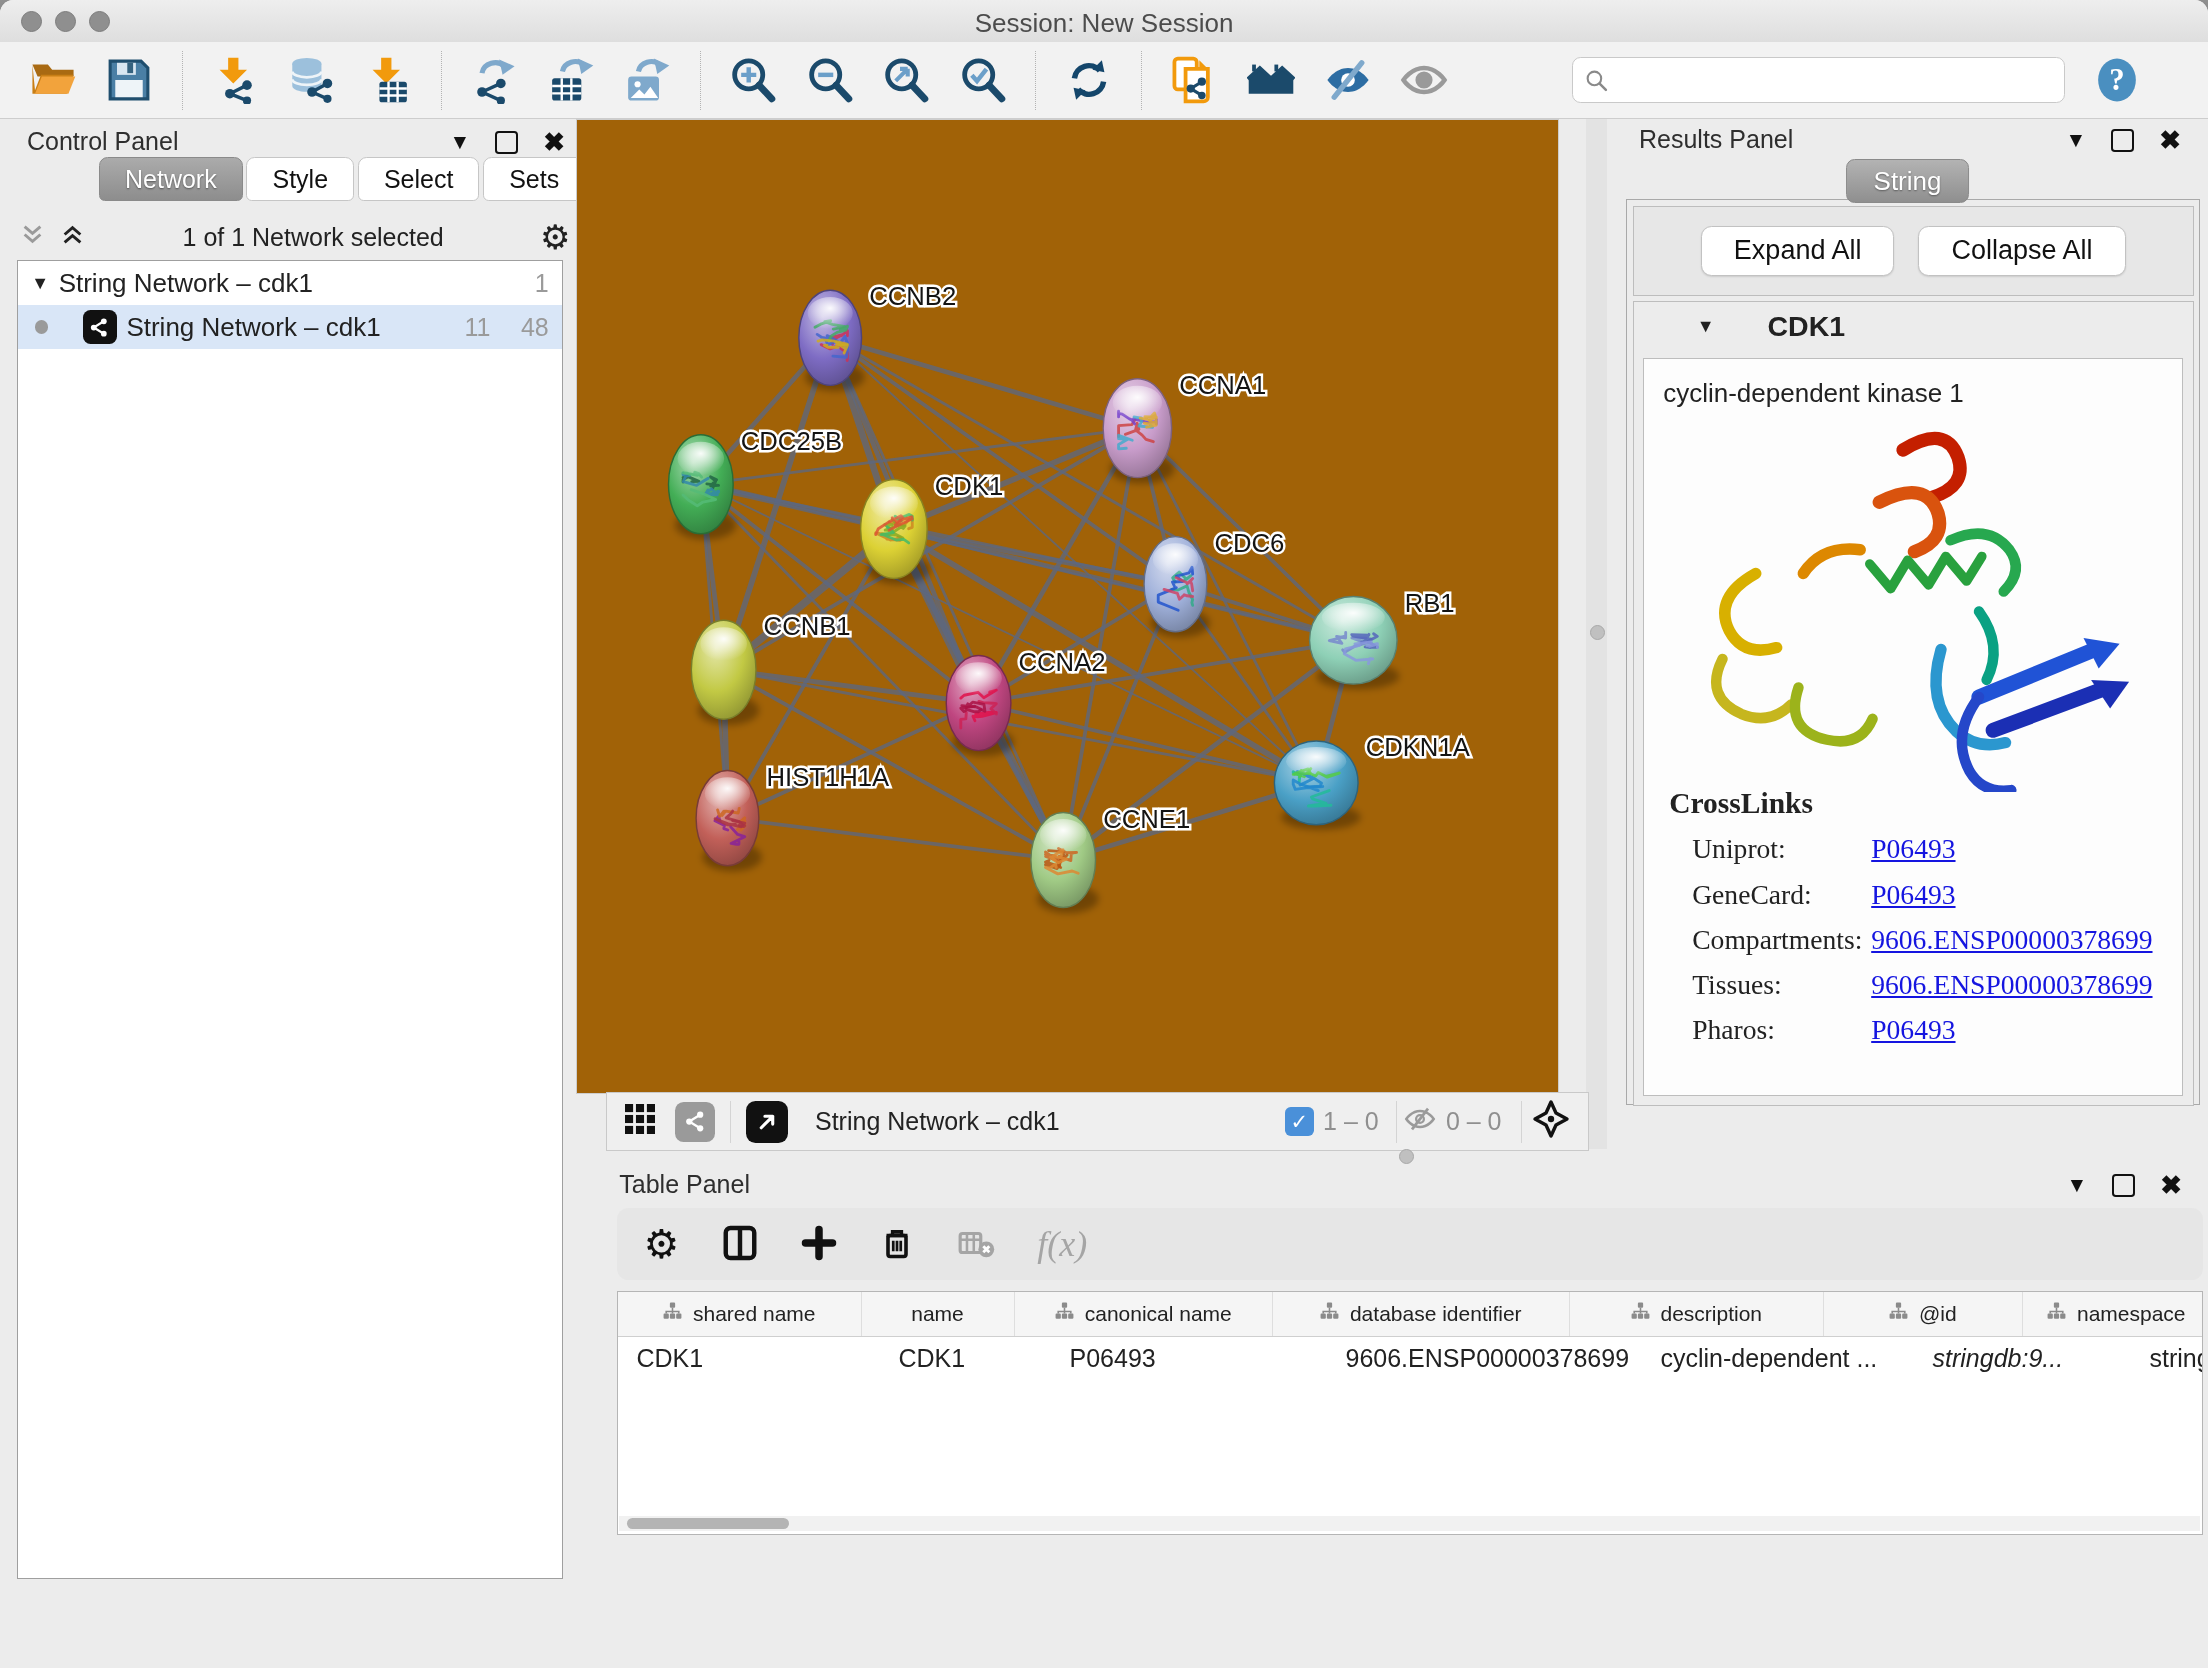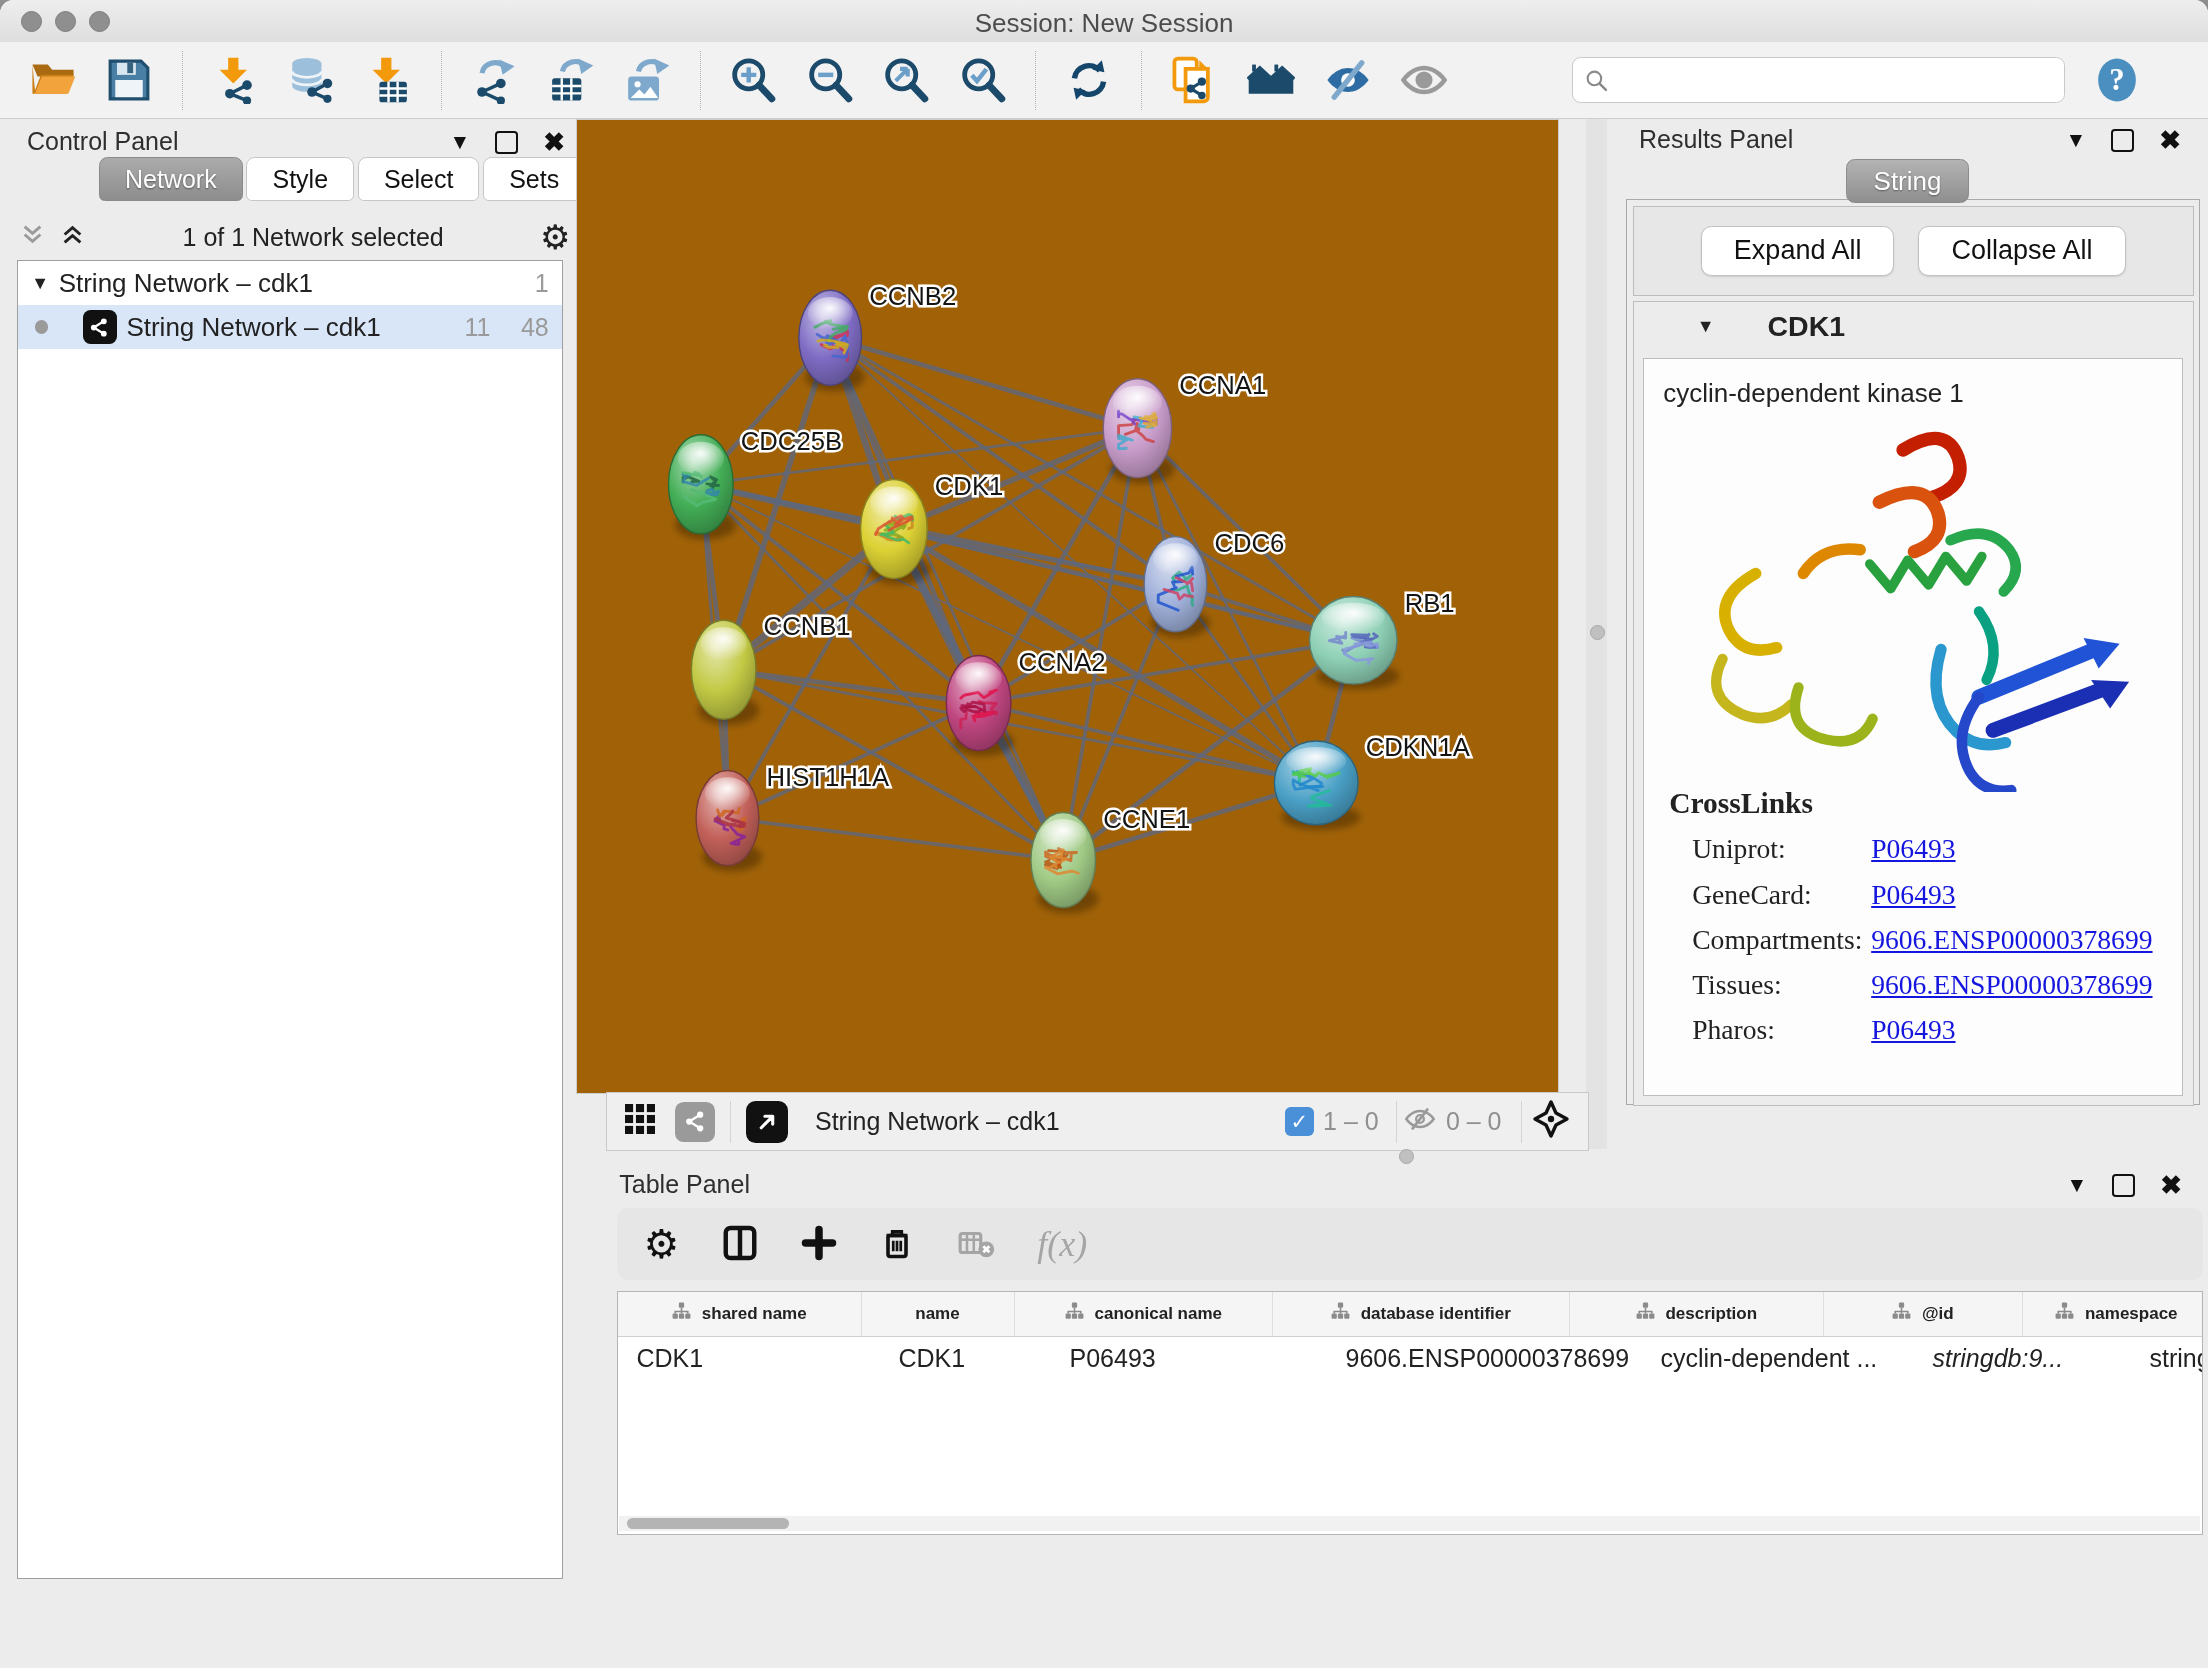--- a/index.html
+++ b/index.html
@@ -85,22 +85,22 @@
   .cl-row{display:flex;font-size:27.6px;margin-top:13.3px;}
   .cl-label{width:179px;padding-left:23px;}
   .cl-link{color:#1515e0;text-decoration:underline;cursor:pointer;}
   
   .tpanel{position:absolute;left:606px;top:1162px;width:1603px;height:455px;}
   .ttoolbar{position:absolute;left:10.5px;top:46px;right:5.7px;height:72px;background:#e6e6e6;
     border-radius:11.4px;display:flex;align-items:center;gap:42px;padding-left:27px;}
   .tablebox{position:absolute;left:10.5px;top:129px;right:5.7px;height:242px;background:#fff;
     border:1.9px solid #b5b5b5;overflow:hidden;}
   .thead{display:flex;background:#f5f5f5;border-bottom:1.9px solid #cfcfcf;height:44px;}
-  .th{display:flex;align-items:center;justify-content:center;gap:9.5px;font-size:17px;
-    border-right:1px solid #dedede;overflow:hidden;white-space:nowrap;flex:none;cursor:pointer;font-weight:bold;}
+  .th{display:flex;align-items:center;justify-content:center;gap:9.5px;font-size:21px;
+    border-right:1px solid #dedede;overflow:hidden;white-space:nowrap;flex:none;cursor:pointer;}
   .trow2{display:flex;height:42px;}
   .td{display:flex;align-items:center;padding-left:19px;font-size:25px;overflow:hidden;
     white-space:nowrap;flex:none;}
   .hscroll{position:absolute;left:13.3px;right:8.6px;top:354px;height:15px;background:#f1f1f1;}
   .hthumb{position:absolute;left:7.6px;top:1.9px;width:162px;height:11.4px;border-radius:5.7px;background:#b4b4b4;}
   .ttabs{position:absolute;left:0;right:0;top:388px;display:flex;justify-content:center;}
   .ttab{font-size:26px;padding:7.6px 28.5px;background:#fff;border:1px solid #cfcfcf;color:#111;cursor:pointer;}
   .ttab:first-child{border-radius:9.5px 0 0 9.5px;}
   .ttab:last-child{border-radius:0 9.5px 9.5px 0;}
   .ttab.active{background:linear-gradient(#ababab,#8d8d8d);color:#fff;border-color:#8a8a8a;

